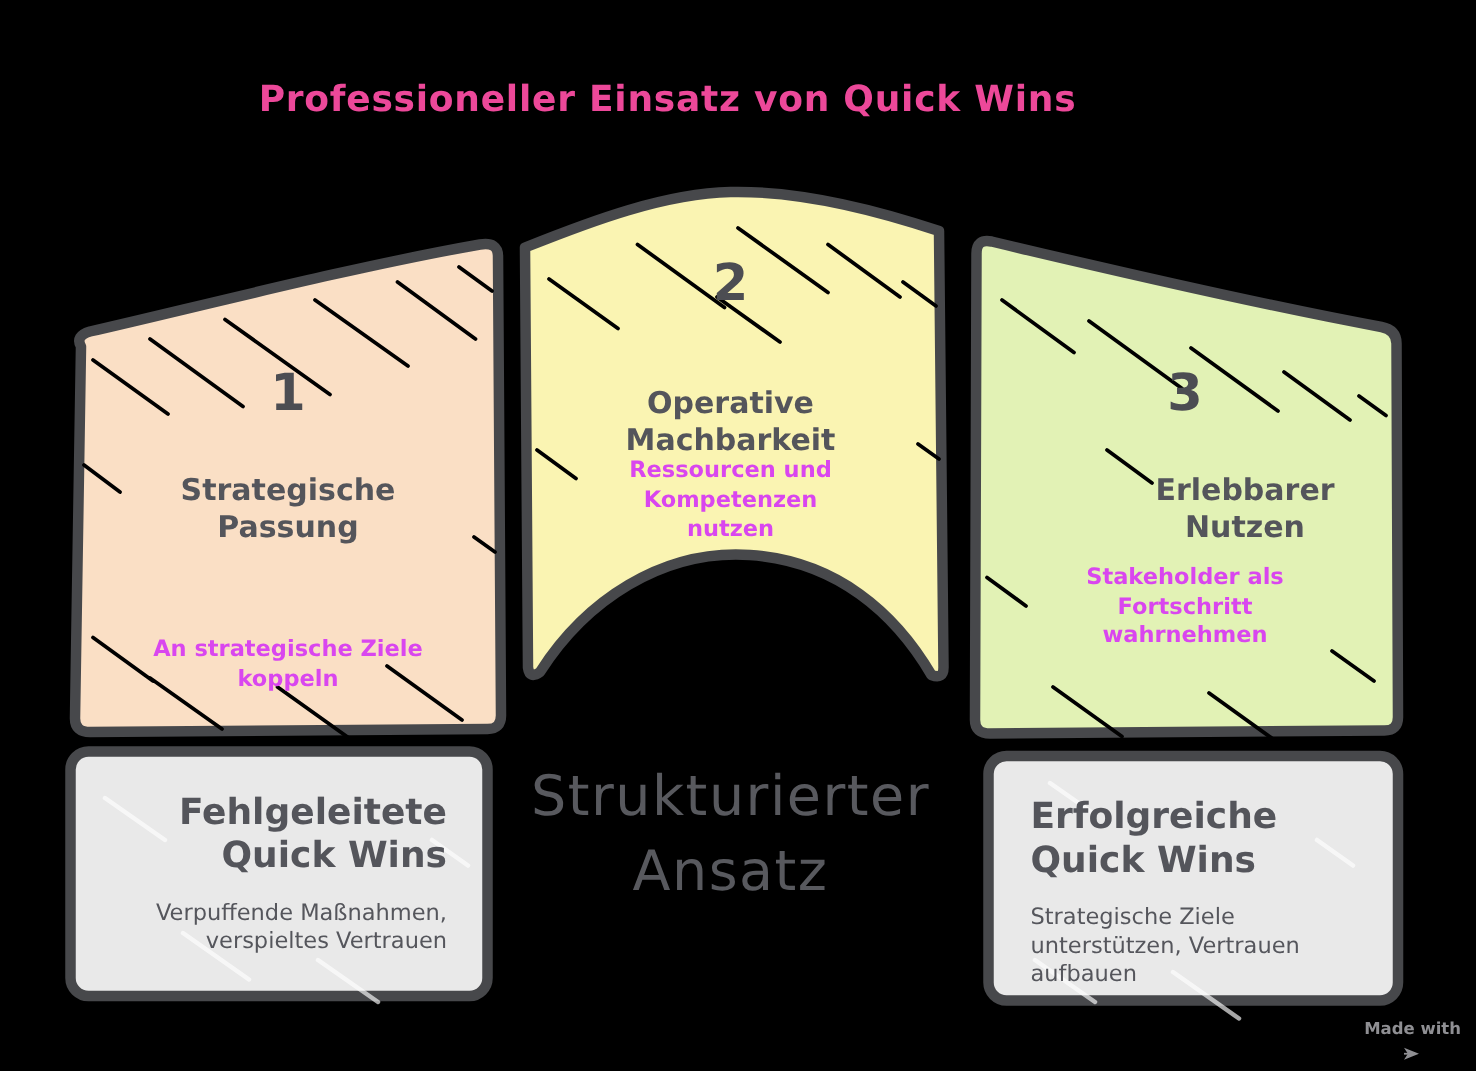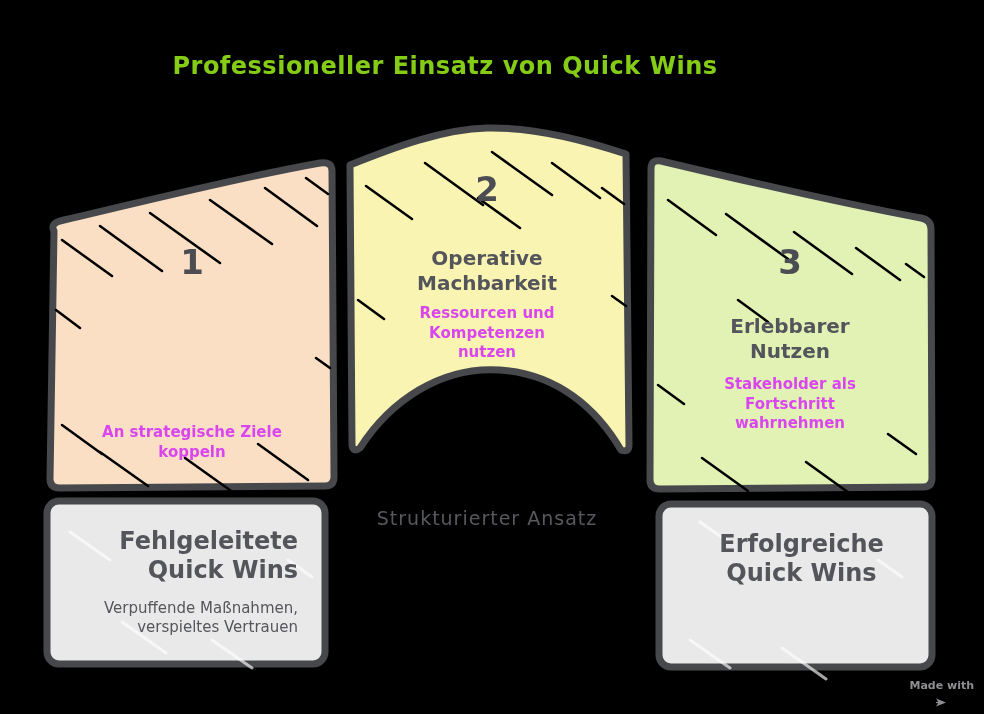--- a/index.html
+++ b/index.html
@@ -10,48 +10,48 @@
     background: #000000;
     overflow: hidden;
     font-family: "DejaVu Sans", "Liberation Sans", sans-serif;
     color: #54555B;
   }
   svg.shapes { position: absolute; left: 0; top: 0; }
   .txt { position: absolute; text-align: center; }
   .page-title {
     left: 0; top: 52px; width: 890px;
     font-size: 24px; font-weight: bold; letter-spacing: 0.5px;
-    color: #84cc16;
+    color: #ec4899;
   }
   .step-number { font-size: 34px; font-weight: bold; line-height: 1.2; color: #4C4D52; }
   .step-title  { font-size: 20px; font-weight: bold; line-height: 1.25; color: #54555B; }
   .step-sub    { font-size: 15px; font-weight: bold; line-height: 1.3;  color: #d946ef; }
 
   .num-1   { left: 92px;  top: 242px; width: 200px; }
   .title-1 { left: 102px; top: 314px; width: 180px; }
   .sub-1   { left: 102px; top: 375px; width: 180px; margin-top: 48px; }
 
   .num-2   { left: 387px; top: 169px; width: 200px; }
-  .title-2 { left: 387px; top: 246px; width: 200px; }
+  .title-2 { left: 387px; top: 256px; width: 200px; }
   .sub-2   { left: 407px; top: 304px; width: 160px; }
 
   .num-3   { left: 690px; top: 242px; width: 200px; }
-  .title-3 { left: 710px; top: 314px; width: 160px; }
+  .title-3 { left: 750px; top: 314px; width: 160px; }
   .sub-3   { left: 710px; top: 375px; width: 160px; }
 
   .center-label {
     left: 352px; top: 506px; width: 270px;
-    font-size: 19px; font-weight: normal; line-height: 1.35;
+    font-size: 37px; font-weight: normal; line-height: 1.35;
     color: #58595E; letter-spacing: 1px;
   }
   .note { position: absolute; }
   .note-left  { left: 47px;  top: 501px; width: 278px; height: 163px;
                 padding: 26px 27px 0 20px; box-sizing: border-box; text-align: right; }
   .note-right { left: 659px; top: 504px; width: 273px; height: 163px;
-                padding: 26px 16px 0 28px; box-sizing: border-box; text-align: center; }
+                padding: 26px 16px 0 28px; box-sizing: border-box; text-align: left; }
   .note-title { font-size: 24px; font-weight: bold; line-height: 1.22; color: #54555B; }
   .note-body  { margin-top: 13px; font-size: 15px; font-weight: normal; line-height: 1.28; color: #55565C; }
 
   .watermark {
     position: absolute; right: 10px; top: 679px;
     display: flex; align-items: center; gap: 4px;
     font-size: 11px; font-weight: bold; color: #8F8F93; text-align: right; flex-direction: column;
   }
   .pen-icon { display: inline-flex; align-items: center; }
 </style>
@@ -73,39 +73,41 @@
 
     <rect x="47" y="501" width="278" height="163" rx="12" fill="#E9E9E9" stroke="#47484B" stroke-width="7"></rect>
     <path d="M70,532 l40,28 M122,622 l44,31 M212,640 l40,28 M288,560 l24,17" stroke="#FFFFFF" stroke-width="3" opacity="0.65" fill="none" stroke-linecap="round"></path>
     <rect x="659" y="504" width="273" height="163" rx="12" fill="#E9E9E9" stroke="#47484B" stroke-width="7"></rect>
     <path d="M690,640 l40,28 M782,648 l44,31 M878,560 l24,17 M700,522 l30,21" stroke="#FFFFFF" stroke-width="3" opacity="0.65" fill="none" stroke-linecap="round"></path>
   </svg>
 
   <div class="txt page-title">Professioneller Einsatz von Quick Wins</div>
 
   <div class="txt step-number num-1">1</div>
+  <div class="txt step-title title-1">Strategische Passung</div>
   <div class="txt step-sub sub-1">An strategische Ziele koppeln</div>
 
   <div class="txt step-number num-2">2</div>
   <div class="txt step-title title-2">Operative Machbarkeit</div>
   <div class="txt step-sub sub-2">Ressourcen und Kompetenzen nutzen</div>
 
   <div class="txt step-number num-3">3</div>
   <div class="txt step-title title-3">Erlebbarer Nutzen</div>
   <div class="txt step-sub sub-3">Stakeholder als Fortschritt wahrnehmen</div>
 
   <div class="txt center-label">Strukturierter Ansatz</div>
 
   <div class="note note-left">
     <div class="note-title">Fehlgeleitete Quick Wins</div>
     <div class="note-body">Verpuffende Maßnahmen, verspieltes Vertrauen</div>
   </div>
 
   <div class="note note-right">
     <div class="note-title">Erfolgreiche Quick Wins</div>
+    <div class="note-body">Strategische Ziele unterstützen, Vertrauen aufbauen</div>
   </div>
 
   <div class="watermark">
     <span>Made with</span>
     <span class="pen-icon">
       <svg width="13" height="13" viewBox="0 0 13 13">
         <path d="M1,2.5 L11,6.5 L1,10.5 L3.6,6.5 Z" fill="#8F8F93"></path>
         <rect x="1" y="5.9" width="7" height="1.2" fill="#8F8F93"></rect>
       </svg>
     </span>

